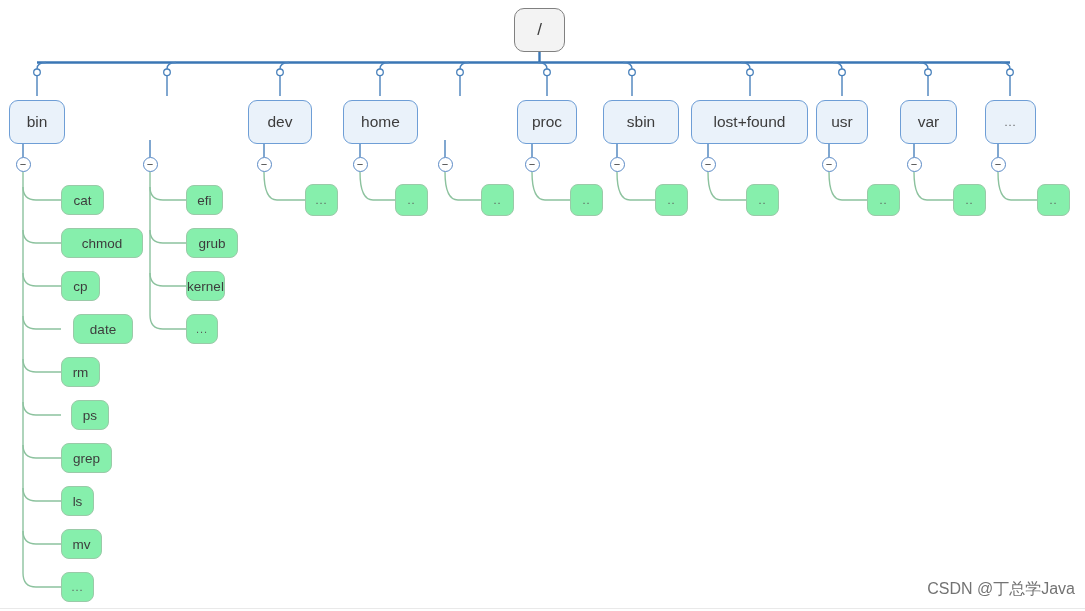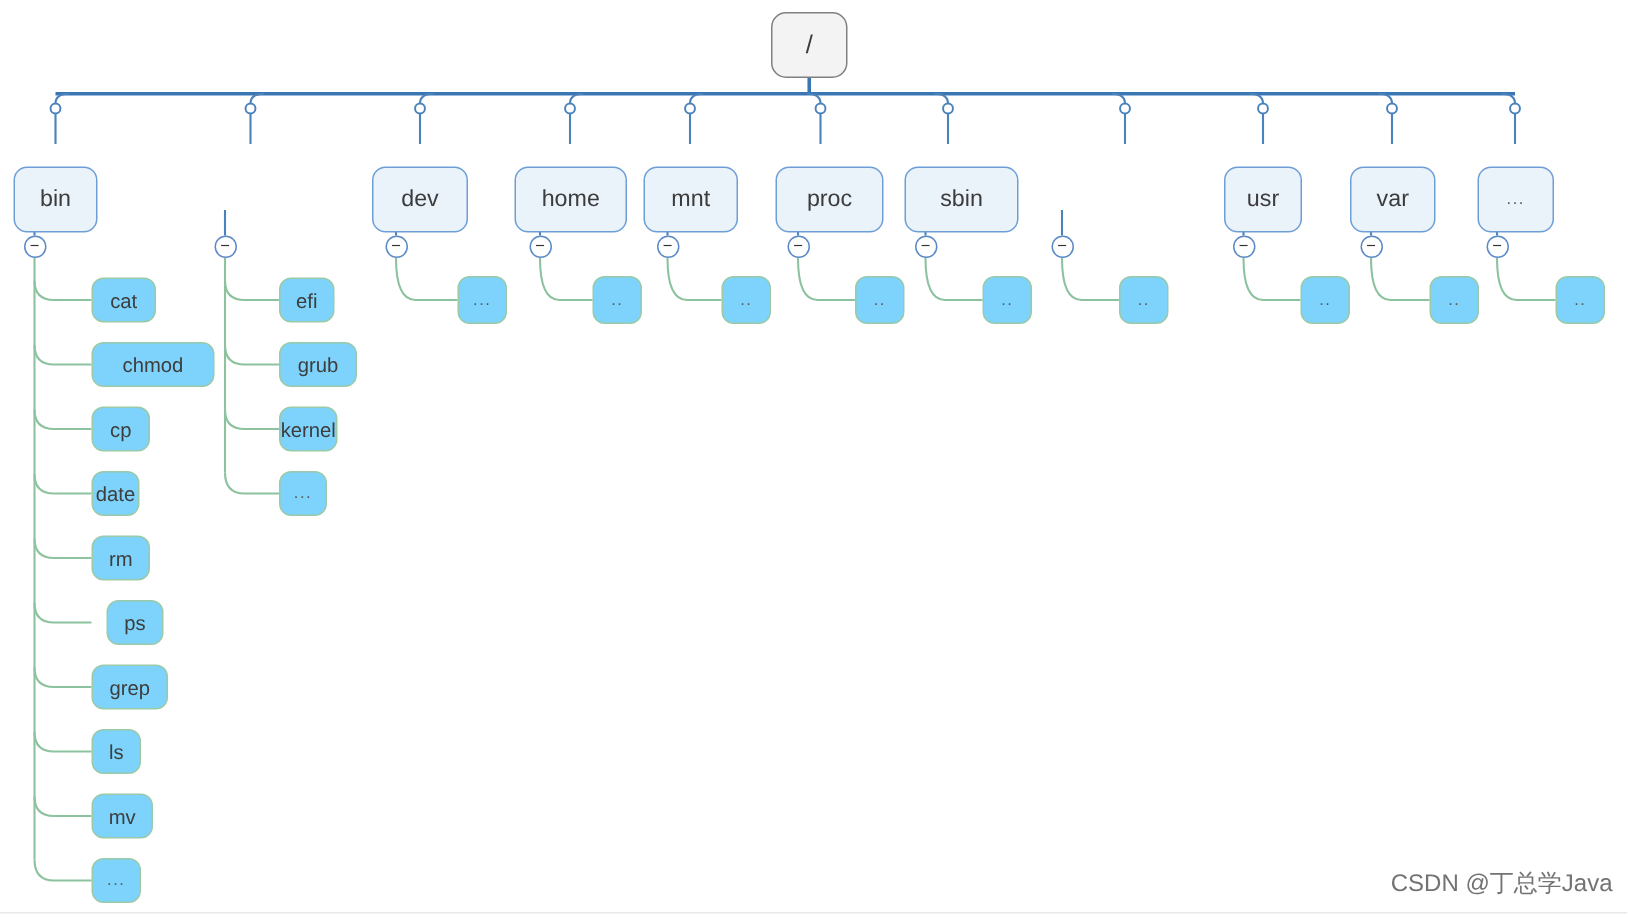--- a/index.html
+++ b/index.html
@@ -2,34 +2,34 @@
 <html><head>
 <meta charset="utf-8">
 <style>
   html,body{margin:0;padding:0;background:#fff;}
   #stage{
     position:relative;width:1085px;height:611px;background:#ffffff;
     font-family:"Liberation Sans","DejaVu Sans",sans-serif;overflow:hidden;
   }
   svg.wires{position:absolute;left:0;top:0;width:1085px;height:611px;pointer-events:none;}
   .bnode{
-    position:absolute;height:44px;top:111px;box-sizing:border-box;
+    position:absolute;height:44px;top:100px;box-sizing:border-box;
     background:#eaf2fa;border:1.5px solid #6e9ed6;border-radius:9px;
     display:flex;align-items:center;justify-content:center;
     font-size:15.5px;color:#3c3c3c;cursor:pointer;
   }
   .root{
     position:absolute;left:514px;top:8px;width:51px;height:44px;box-sizing:border-box;
     background:#f3f3f3;border:1.5px solid #808080;border-radius:10px;
     display:flex;align-items:center;justify-content:center;
     font-size:17px;color:#3c3c3c;cursor:pointer;
   }
   .gleaf{
     position:absolute;height:30px;box-sizing:border-box;
-    background:#7dd3fc;border:1.4px solid #9acaa8;border-radius:8px;
+    background:#86efac;border:1.4px solid #9acaa8;border-radius:8px;
     display:flex;align-items:center;justify-content:center;
     font-size:13.5px;color:#3d3d3d;cursor:pointer;
   }
   .gbig{height:32px;top:184px;width:33px;}
   .dots{font-size:11px;letter-spacing:1px;color:#5a5a5a;}
   .minus{
     position:absolute;width:15px;height:15px;box-sizing:border-box;
     background:#fff;border:1.5px solid #5b8ac6;border-radius:50%;
     display:flex;align-items:center;justify-content:center;
     font-size:11px;line-height:1;color:#333;padding-bottom:1px;cursor:pointer;
@@ -141,43 +141,43 @@
         <path d="M 998 172 Q 998 200 1011 200 H 1037"></path>
       </g>
     </g>
   </svg>
 
   <div class="root">/</div>
 
   <div class="bnode" style="left:9px;width:56px">bin</div>
   <div class="bnode" style="left:343px;width:75px">home</div>
   <div class="bnode" style="left:248px;width:64px">dev</div>
-  <div class="bnode" style="left:429px;width:63px">mnt</div>
-  <div class="bnode" style="left:517px;width:72px">proc</div>
+  <div class="bnode" style="left:517px;width:60px">proc</div>
   <div class="bnode" style="left:603px;width:76px">sbin</div>
+  <div class="bnode" style="left:691px;width:117px">lost+found</div>
   <div class="bnode" style="left:816px;width:52px">usr</div>
   <div class="bnode" style="left:900px;width:57px">var</div>
   <div class="bnode dots" style="left:985px;width:51px">...</div>
 
   <div class="minus" style="left:15.5px;top:157px">−</div>
   <div class="minus" style="left:142.5px;top:157px">−</div>
   <div class="minus" style="left:256.5px;top:157px">−</div>
   <div class="minus" style="left:352.5px;top:157px">−</div>
   <div class="minus" style="left:437.5px;top:157px">−</div>
   <div class="minus" style="left:524.5px;top:157px">−</div>
   <div class="minus" style="left:609.5px;top:157px">−</div>
   <div class="minus" style="left:700.5px;top:157px">−</div>
   <div class="minus" style="left:821.5px;top:157px">−</div>
   <div class="minus" style="left:906.5px;top:157px">−</div>
   <div class="minus" style="left:990.5px;top:157px">−</div>
 
   <div class="gleaf" style="left:61px;top:185px;width:43px">cat</div>
   <div class="gleaf" style="left:61px;top:228px;width:82px">chmod</div>
   <div class="gleaf" style="left:61px;top:271px;width:39px">cp</div>
-  <div class="gleaf" style="left:61px;top:314px;width:32px">date</div>
+  <div class="gleaf" style="left:73px;top:314px;width:60px">date</div>
   <div class="gleaf" style="left:61px;top:357px;width:39px">rm</div>
   <div class="gleaf" style="left:71px;top:400px;width:38px">ps</div>
   <div class="gleaf" style="left:61px;top:443px;width:51px">grep</div>
   <div class="gleaf" style="left:61px;top:486px;width:33px">ls</div>
   <div class="gleaf" style="left:61px;top:529px;width:41px">mv</div>
   <div class="gleaf dots" style="left:61px;top:572px;width:33px">...</div>
 
   <div class="gleaf" style="left:186px;top:185px;width:37px">efi</div>
   <div class="gleaf" style="left:186px;top:228px;width:52px">grub</div>
   <div class="gleaf" style="left:186px;top:271px;width:39px">kernel</div>

